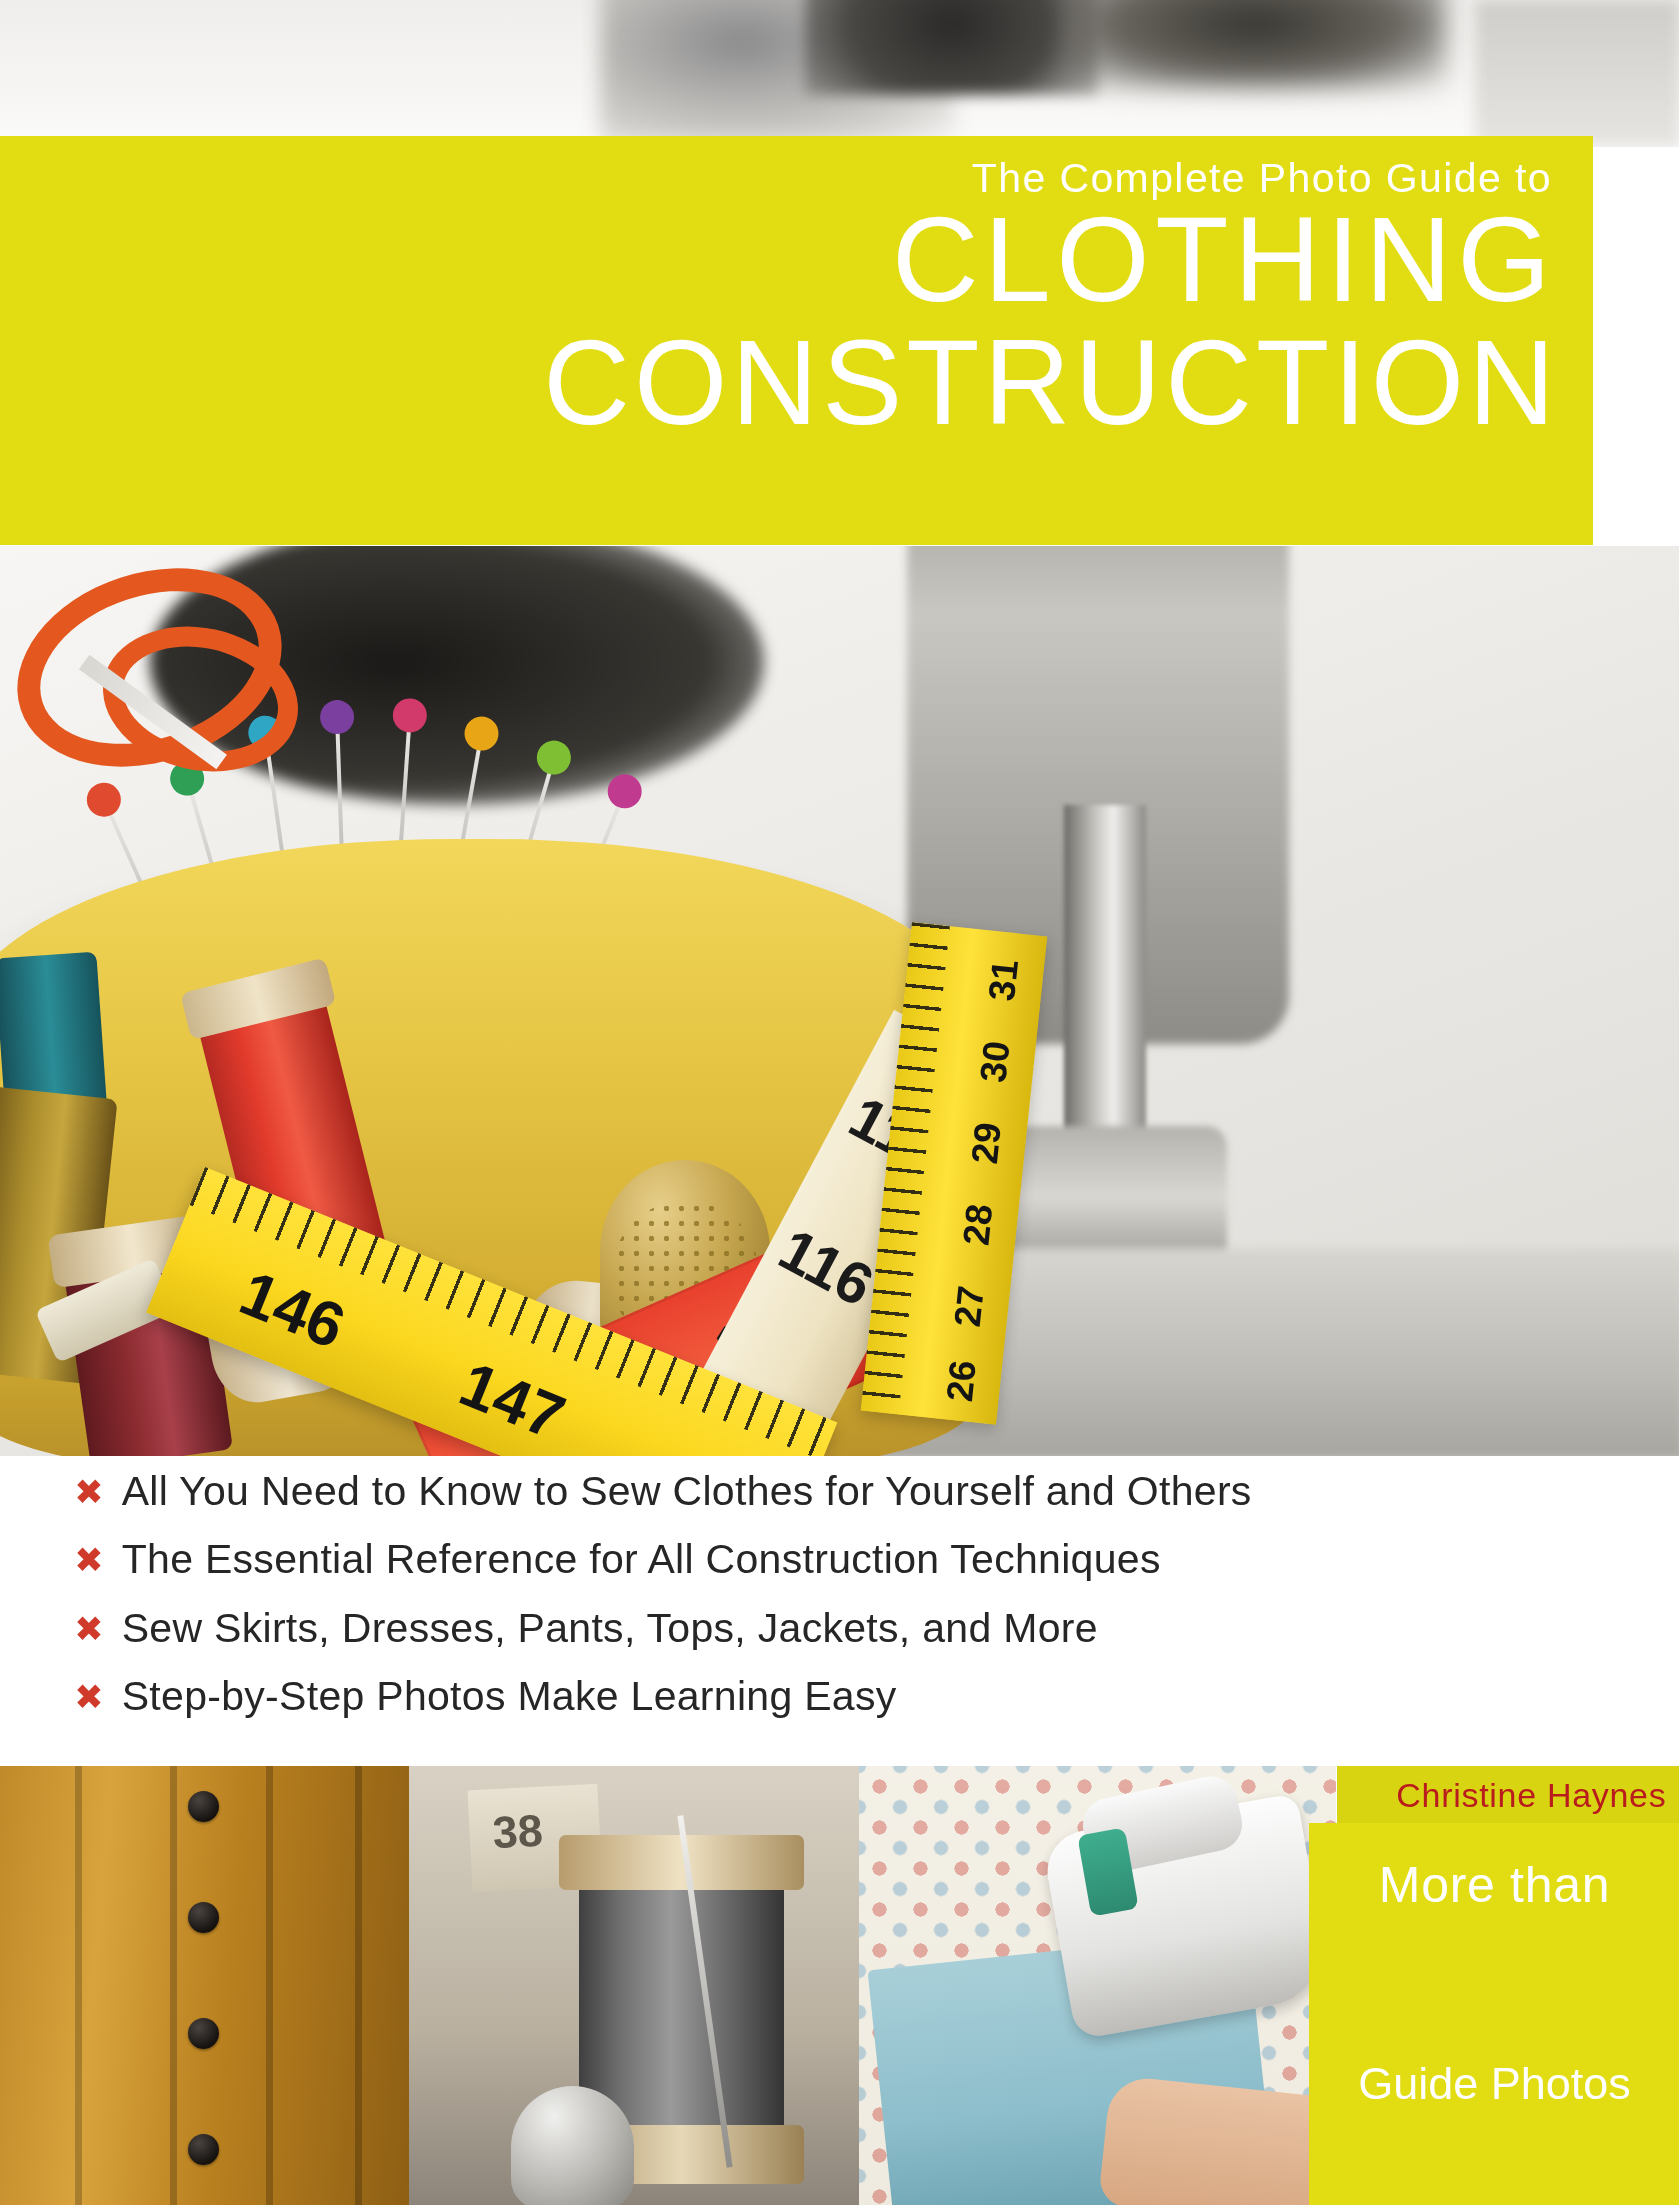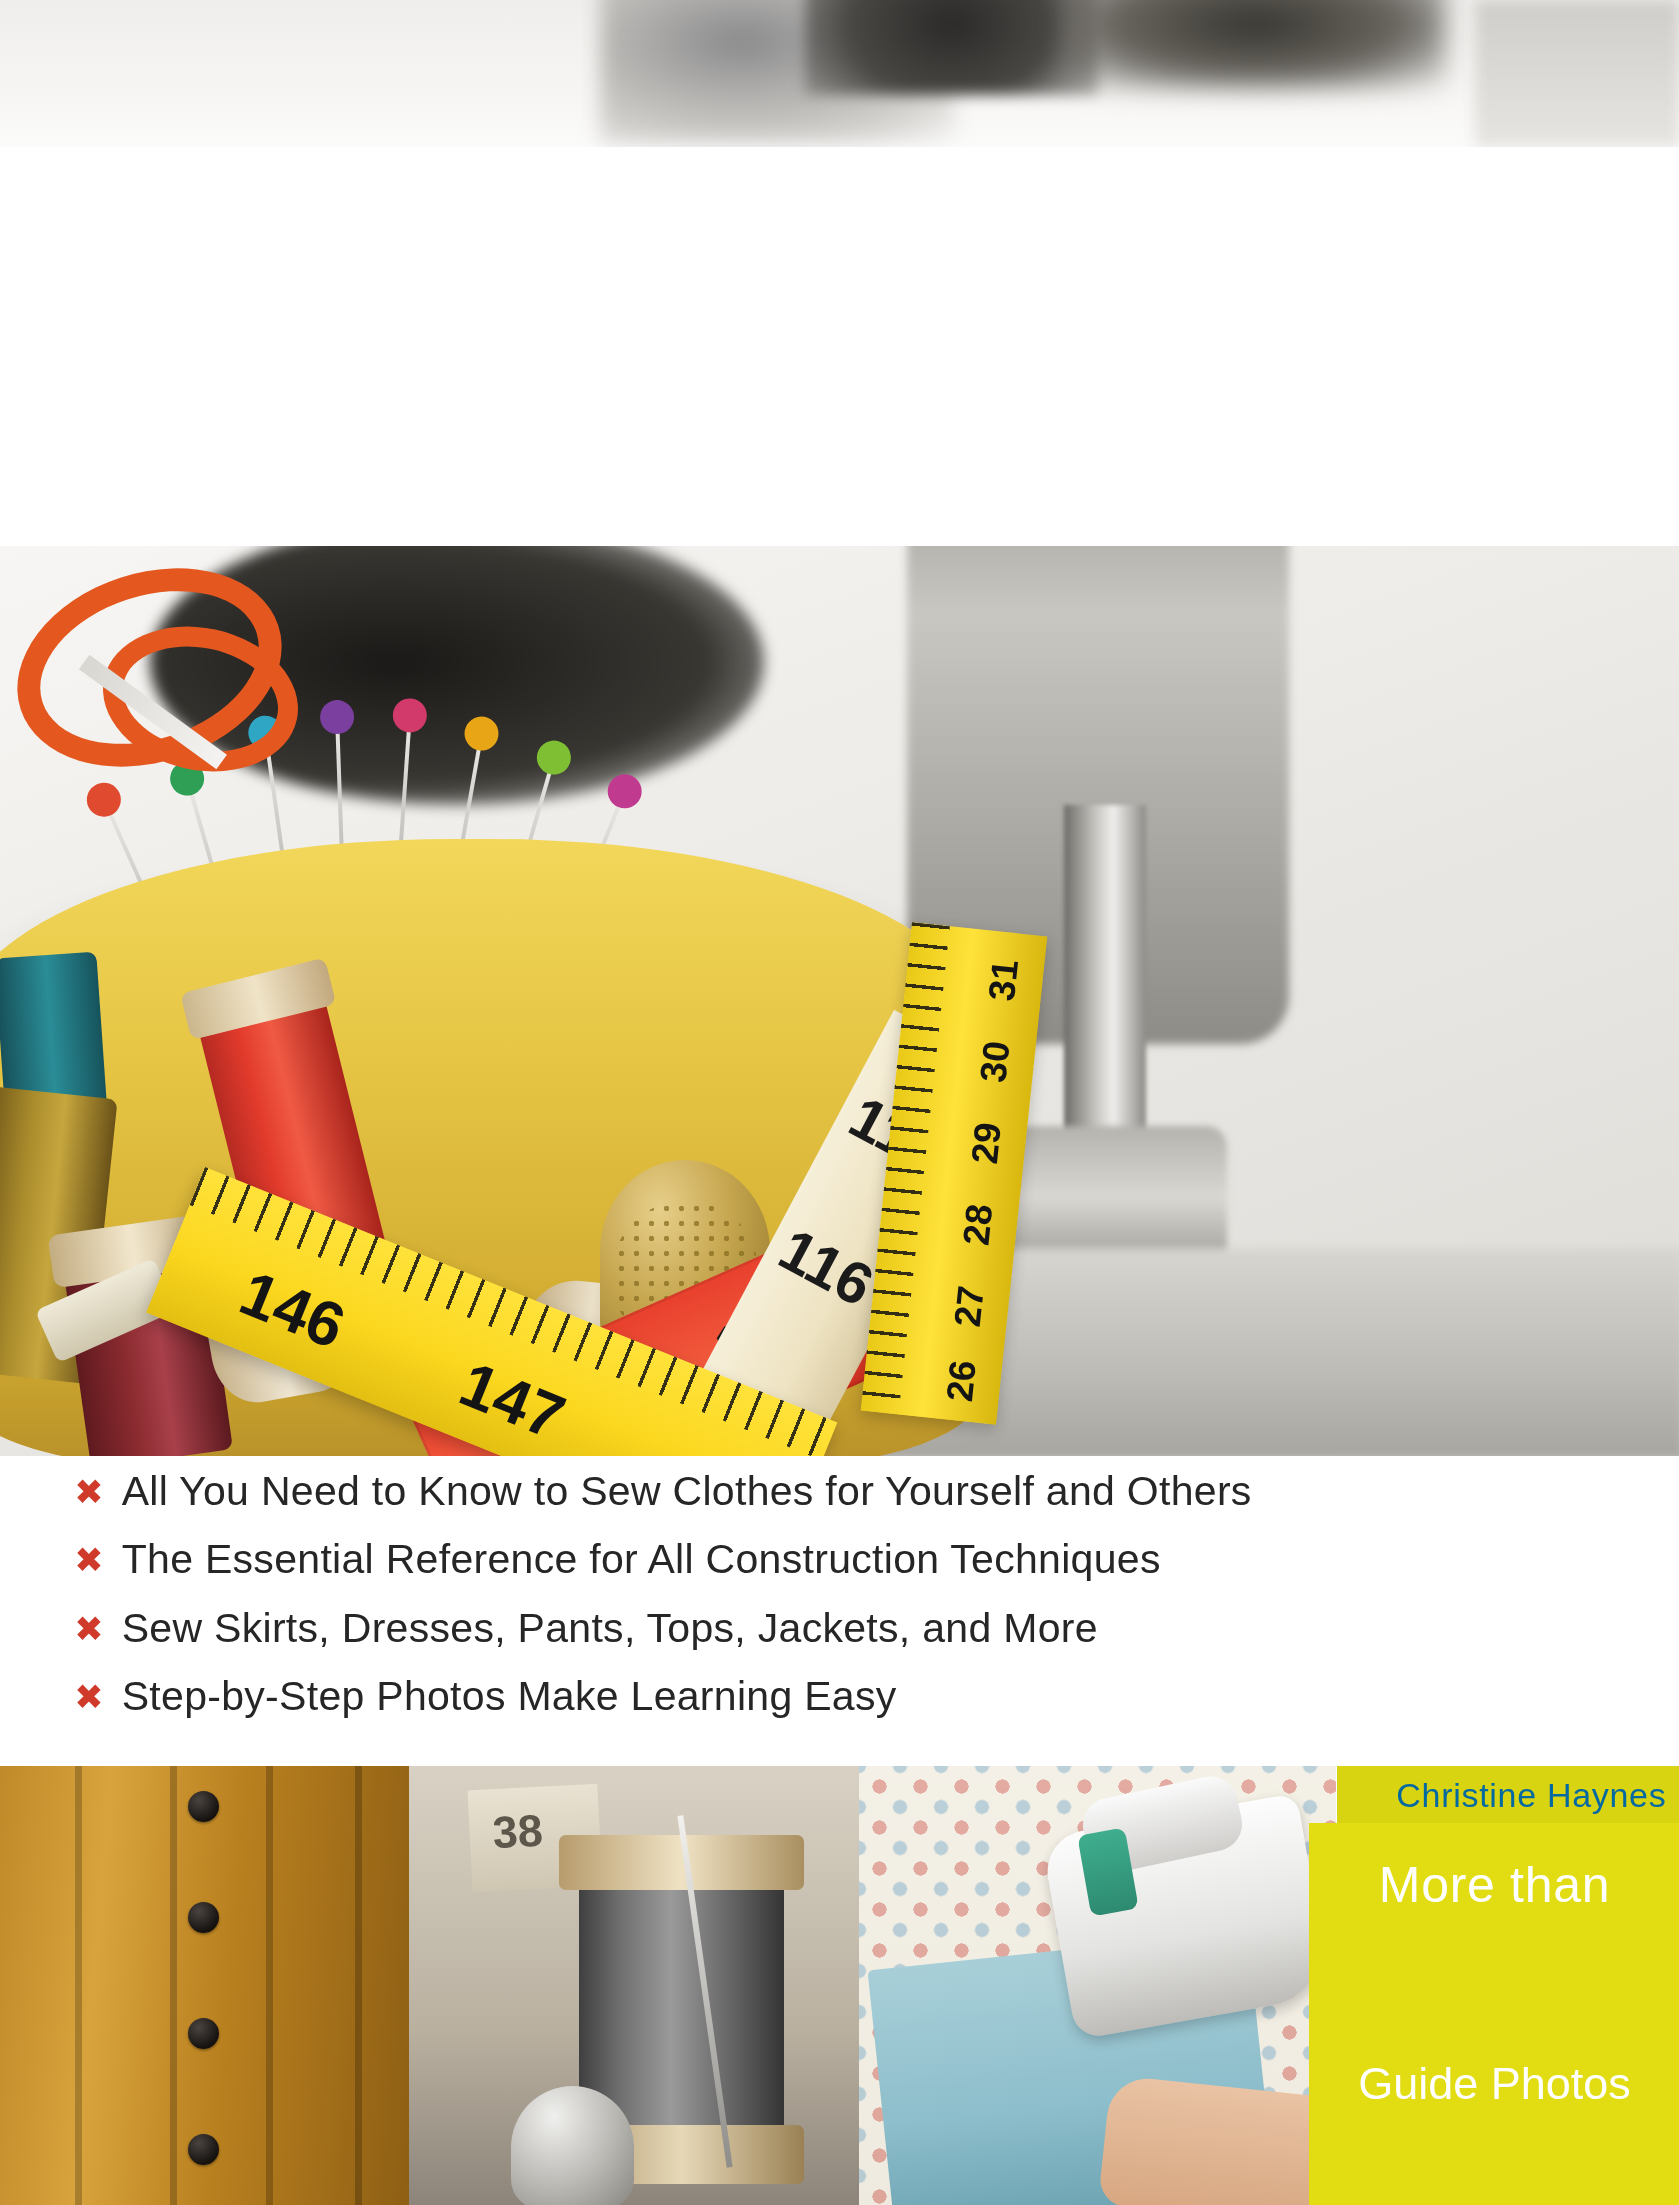--- a/index.html
+++ b/index.html
@@ -556,21 +556,21 @@
     right: 0;
     top: 1766px;
     width: 343px;
     height: 57px;
     background: #d9d412;
   }
   .author-name {
     position: absolute;
     right: 13.6px;
     top: 9.5px;
-    color: #0369a1;
+    color: #b91c1c;
     font-size: 34px;
     letter-spacing: 0.7px;
     white-space: nowrap;
   }
   .promo {
     position: absolute;
     right: 0;
     top: 1823px;
     width: 343px;
     height: 382px;
@@ -612,20 +612,25 @@
 <div class="cover">
 
   <div class="top-photo">
     <div class="tp-white"></div>
     <div class="tp-machine"></div>
     <div class="tp-dark"></div>
     <div class="tp-dark2"></div>
     <div class="tp-right"></div>
   </div>
 
+  <div class="title-band">
+    <div class="kicker">The Complete Photo Guide to</div>
+    <div class="title-line1">CLOTHING</div>
+    <div class="title-line2">CONSTRUCTION</div>
+  </div>
 
   <div class="hero">
     <div class="bg-white"></div>
     <div class="machine-body"></div>
     <div class="machine-arm"></div>
     <div class="machine-foot"></div>
     <div class="machine-base"></div>
     <div class="dark-blob"></div>
 
     <div class="pins">

